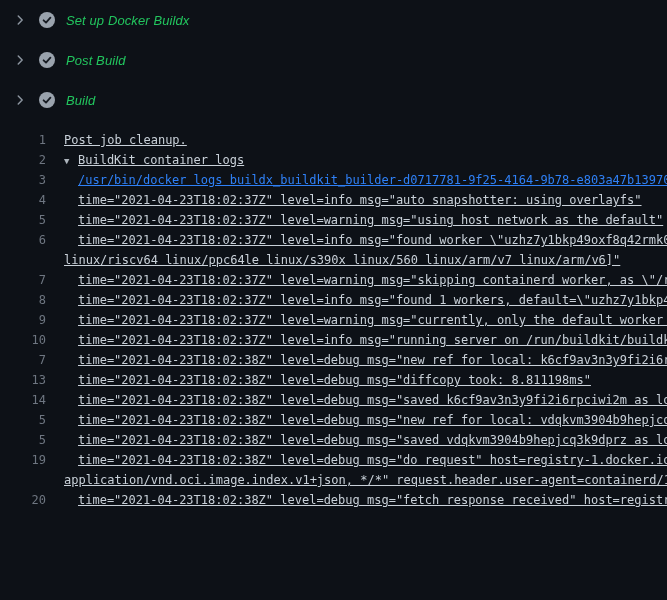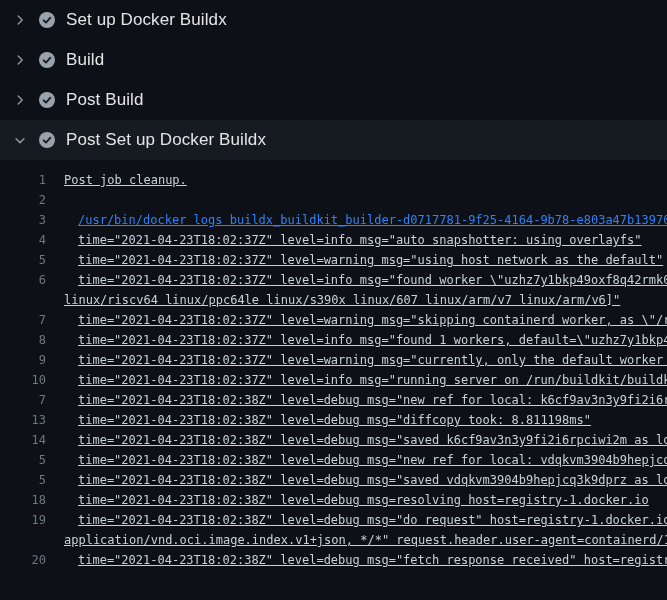--- a/index.html
+++ b/index.html
@@ -27,23 +27,24 @@
   }
   .chev svg { display: block; }
   .check {
     width: 16px; height: 16px;
     margin-left: 9px;
     flex: none;
   }
   .check svg { display: block; }
   .step-label {
     margin-left: 11px;
-    font-size: 17px;
-    color: #e5e5e5;
+    font-size: 13px;
+    color: #22c55e;
     letter-spacing: 0.1px;
+    font-style: italic;
   }
   
   .log {
     padding-top: 10px;
     font-family: "DejaVu Sans Mono", "Liberation Mono", monospace;
     font-size: 12px;
     line-height: 20px;
     color: #c9d1d9;
   }
   .log-row {
@@ -92,65 +93,50 @@
         <svg width="14" height="14" viewBox="0 0 16 16">
           <path d="M6 3.5 L10.5 8 L6 12.5" fill="none" stroke="#8b949e" stroke-width="1.7" stroke-linecap="round" stroke-linejoin="round"></path>
         </svg>
       </span>
       <span class="check">
         <svg width="16" height="16" viewBox="0 0 16 16">
           <circle cx="8" cy="8" r="8" fill="#9aa3ad"></circle>
           <path d="M4.6 8.3 L7 10.6 L11.4 5.7" fill="none" stroke="#161b22" stroke-width="1.8" stroke-linecap="round" stroke-linejoin="round"></path>
         </svg>
       </span>
-      <span class="step-label">Build</span>
+      <span class="step-label">Post Build</span>
     </div>
     <div class="step-row">
       <span class="chev">
         <svg width="14" height="14" viewBox="0 0 16 16">
           <path d="M6 3.5 L10.5 8 L6 12.5" fill="none" stroke="#8b949e" stroke-width="1.7" stroke-linecap="round" stroke-linejoin="round"></path>
         </svg>
       </span>
       <span class="check">
         <svg width="16" height="16" viewBox="0 0 16 16">
           <circle cx="8" cy="8" r="8" fill="#9aa3ad"></circle>
           <path d="M4.6 8.3 L7 10.6 L11.4 5.7" fill="none" stroke="#161b22" stroke-width="1.8" stroke-linecap="round" stroke-linejoin="round"></path>
         </svg>
       </span>
-      <span class="step-label">Post Build</span>
-    </div>
-    <div class="step-row active">
-      <span class="chev">
-        <svg width="14" height="14" viewBox="0 0 16 16">
-          <path d="M3.5 6.5 L8 11 L12.5 6.5" fill="none" stroke="#8b949e" stroke-width="1.7" stroke-linecap="round" stroke-linejoin="round"></path>
-        </svg>
-      </span>
-      <span class="check">
-        <svg width="16" height="16" viewBox="0 0 16 16">
-          <circle cx="8" cy="8" r="8" fill="#9aa3ad"></circle>
-          <path d="M4.6 8.3 L7 10.6 L11.4 5.7" fill="none" stroke="#161b22" stroke-width="1.8" stroke-linecap="round" stroke-linejoin="round"></path>
-        </svg>
-      </span>
-      <span class="step-label">Post Set up Docker Buildx</span>
+      <span class="step-label">Build</span>
     </div>
   </div>
 <div class="log" id="log">
     <div class="log-row"><span class="log-num">1</span><span class="log-text">Post job cleanup.</span></div>
-    <div class="log-row"><span class="log-num">2</span></div>
+    <div class="log-row"><span class="log-num">2</span><span class="log-text"><span class="group-caret">▼</span><span>BuildKit container logs</span></span></div>
     <div class="log-row indent command"><span class="log-num">3</span><span class="log-text">/usr/bin/docker logs buildx_buildkit_builder-d0717781-9f25-4164-9b78-e803a47b13970</span></div>
     <div class="log-row indent"><span class="log-num">4</span><span class="log-text">time="2021-04-23T18:02:37Z" level=info msg="auto snapshotter: using overlayfs"</span></div>
     <div class="log-row indent"><span class="log-num">5</span><span class="log-text">time="2021-04-23T18:02:37Z" level=warning msg="using host network as the default"</span></div>
     <div class="log-row indent"><span class="log-num">6</span><span class="log-text">time="2021-04-23T18:02:37Z" level=info msg="found worker \"uzhz7y1bkp49oxf8q42rmk0xj</span></div>
-    <div class="log-row"><span class="log-num"></span><span class="log-text">linux/riscv64 linux/ppc64le linux/s390x linux/607 linux/arm/v7 linux/arm/v6]"</span></div>
+    <div class="log-row"><span class="log-num"></span><span class="log-text">linux/riscv64 linux/ppc64le linux/s390x linux/560 linux/arm/v7 linux/arm/v6]"</span></div>
     <div class="log-row indent"><span class="log-num">7</span><span class="log-text">time="2021-04-23T18:02:37Z" level=warning msg="skipping containerd worker, as \"/run</span></div>
     <div class="log-row indent"><span class="log-num">8</span><span class="log-text">time="2021-04-23T18:02:37Z" level=info msg="found 1 workers, default=\"uzhz7y1bkp49o</span></div>
     <div class="log-row indent"><span class="log-num">9</span><span class="log-text">time="2021-04-23T18:02:37Z" level=warning msg="currently, only the default worker can</span></div>
     <div class="log-row indent"><span class="log-num">10</span><span class="log-text">time="2021-04-23T18:02:37Z" level=info msg="running server on /run/buildkit/buildkitd</span></div>
     <div class="log-row indent"><span class="log-num">7</span><span class="log-text">time="2021-04-23T18:02:38Z" level=debug msg="new ref for local: k6cf9av3n3y9fi2i6rpc</span></div>
     <div class="log-row indent"><span class="log-num">13</span><span class="log-text">time="2021-04-23T18:02:38Z" level=debug msg="diffcopy took: 8.811198ms"</span></div>
     <div class="log-row indent"><span class="log-num">14</span><span class="log-text">time="2021-04-23T18:02:38Z" level=debug msg="saved k6cf9av3n3y9fi2i6rpciwi2m as local</span></div>
     <div class="log-row indent"><span class="log-num">5</span><span class="log-text">time="2021-04-23T18:02:38Z" level=debug msg="new ref for local: vdqkvm3904b9hepjcq3k9</span></div>
     <div class="log-row indent"><span class="log-num">5</span><span class="log-text">time="2021-04-23T18:02:38Z" level=debug msg="saved vdqkvm3904b9hepjcq3k9dprz as local</span></div>
-    <div class="log-row indent"><span class="log-num">18</span><span class="log-text">time="2021-04-23T18:02:38Z" level=debug msg=resolving host=registry-1.docker.io</span></div>
     <div class="log-row indent"><span class="log-num">19</span><span class="log-text">time="2021-04-23T18:02:38Z" level=debug msg="do request" host=registry-1.docker.io re</span></div>
     <div class="log-row"><span class="log-num"></span><span class="log-text">application/vnd.oci.image.index.v1+json, */*" request.header.user-agent=containerd/1.4.</span></div>
     <div class="log-row indent"><span class="log-num">20</span><span class="log-text">time="2021-04-23T18:02:38Z" level=debug msg="fetch response received" host=registry-1</span></div>
   </div>
 
 </body></html>

